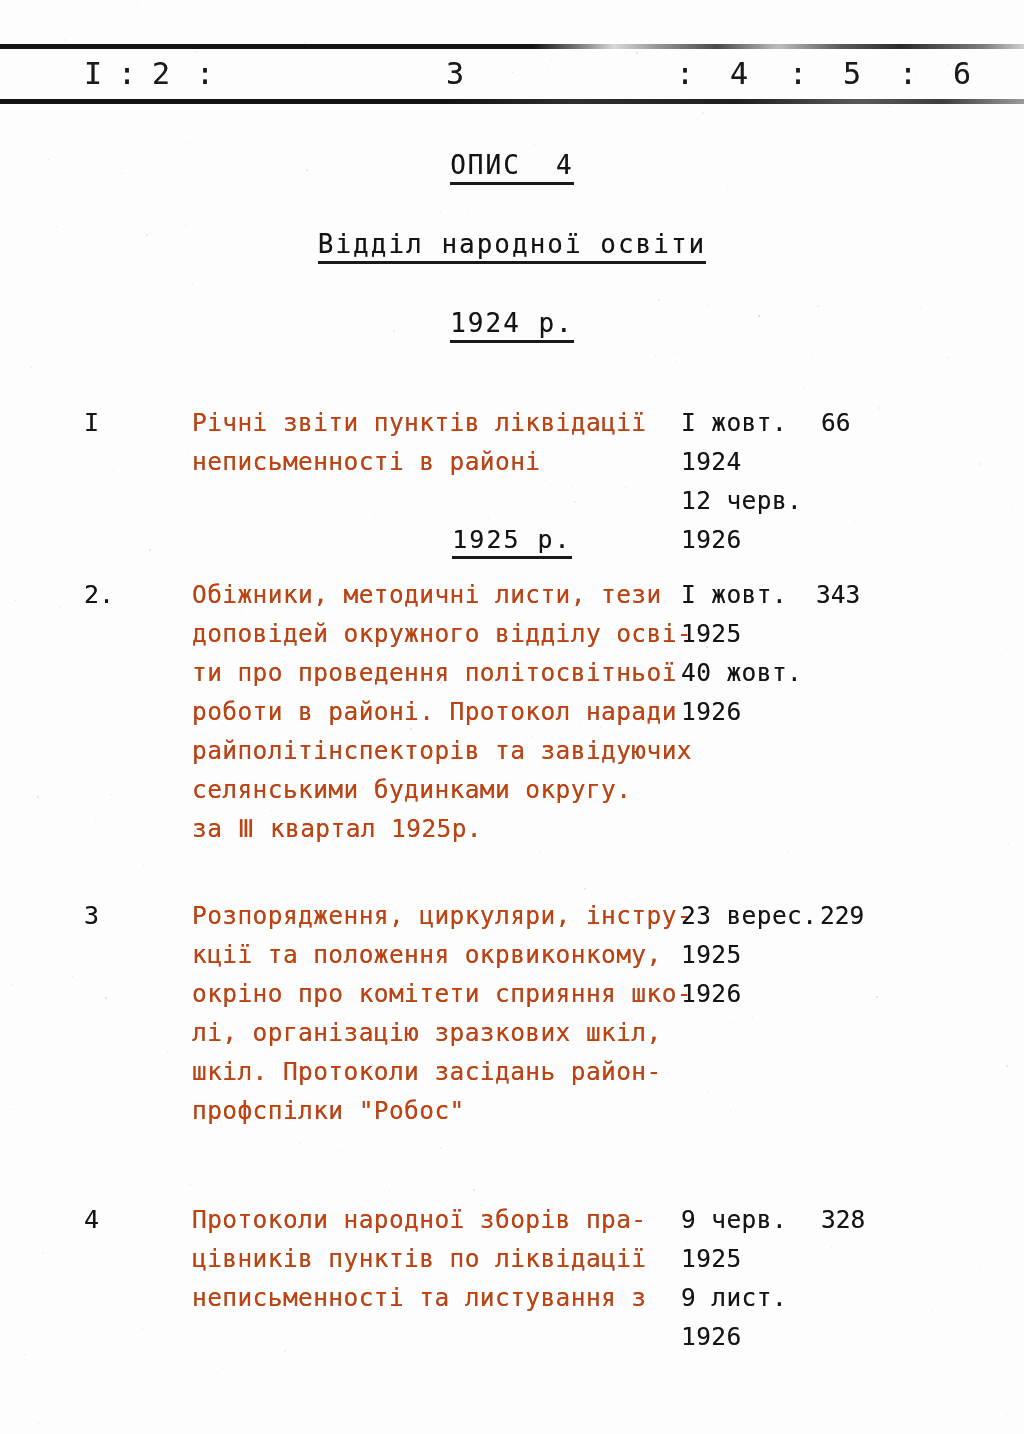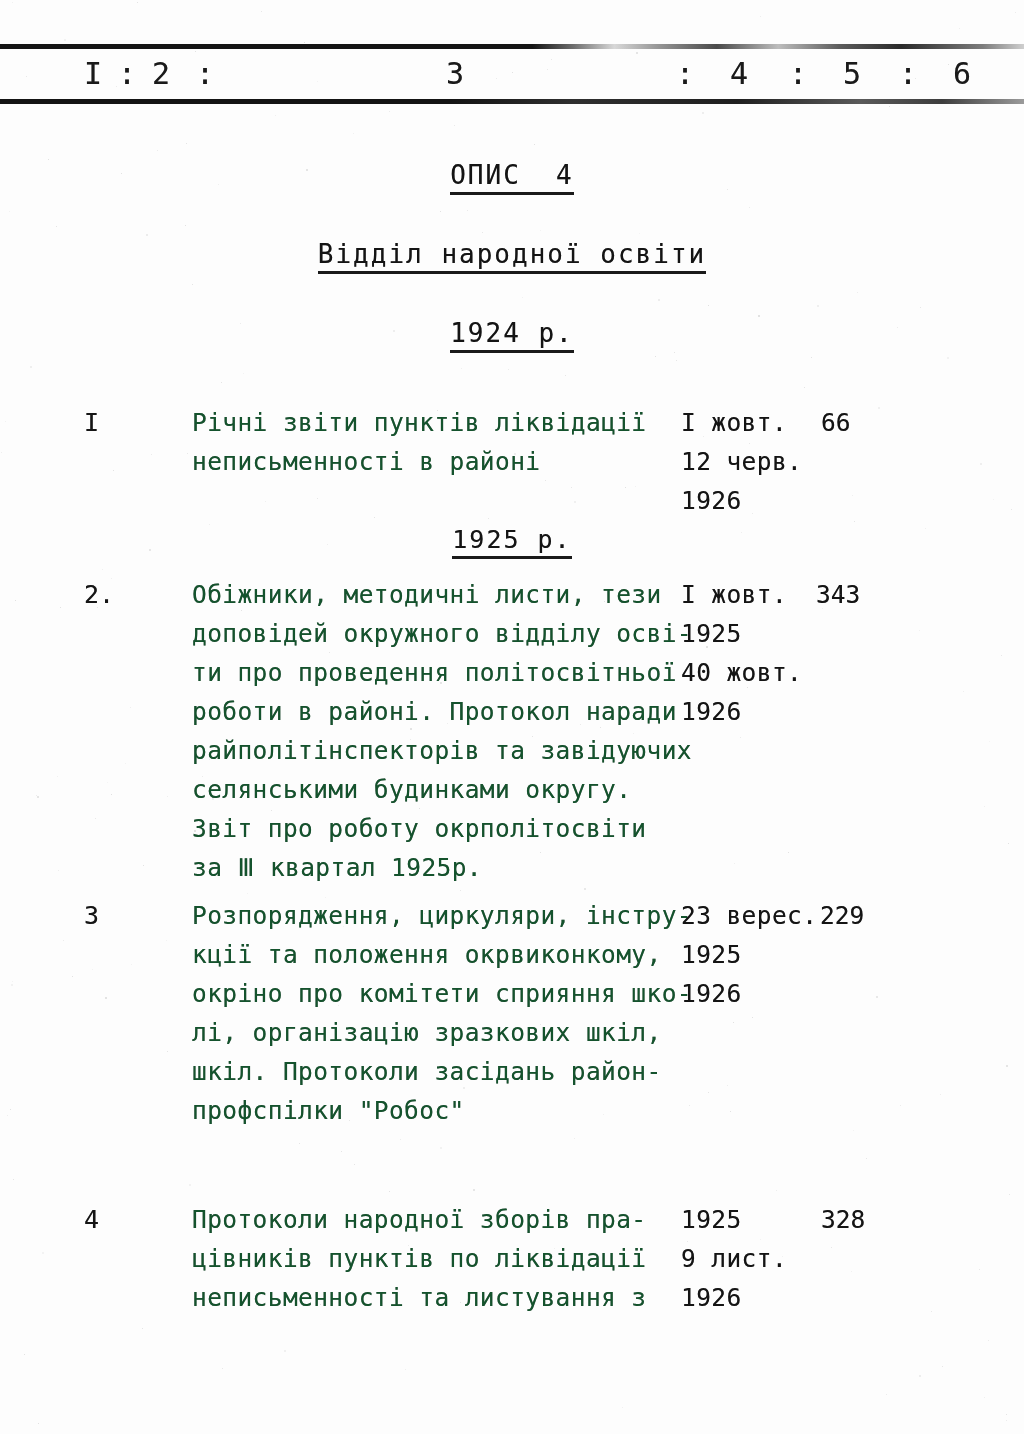--- a/index.html
+++ b/index.html
@@ -86,21 +86,20 @@
     white-space: pre;
   }
 
   
   .title-block {
     position: absolute;
     left: 0;
     top: 150px;
     width: 1024px;
     text-align: center;
-    margin-top: 10px;
   }
   .doc-title,
   .doc-subtitle,
   .year-head {
     display: inline-block;
     font-size: 26px;
     letter-spacing: 2px;
     color: #141414;
     border-bottom: 3px solid #1a1a1a;
     padding-bottom: 2px;
@@ -135,21 +134,21 @@
   .entry-body {
     position: absolute;
     left: 192px;
     top: 0;
     width: 470px;
   }
   .entry-body .tline {
     font-size: 24.5px;
     line-height: 39px;
     letter-spacing: 0.4px;
-    color: #14532d;
+    color: #c2410c;
     white-space: pre;
   }
   .entry-dates {
     position: absolute;
     left: 681px;
     top: 0;
     width: 180px;
   }
   .entry-dates .dline {
     font-size: 24.5px;
@@ -452,40 +451,40 @@
   </div>
 
   <div class="entry" style="top:403px;">
     <div class="entry-num">I</div>
     <div class="entry-body">
       <div class="tline">Річні звіти пунктів ліквідації</div>
       <div class="tline">неписьменності в районі</div>
     </div>
     <div class="entry-dates">
       <div class="dline">I жовт.</div>
+      <div class="dline">1924</div>
       <div class="dline">12 черв.</div>
       <div class="dline">1926</div>
     </div>
     <div class="entry-count" style="left:821px;">66</div>
   </div>
 
   <div class="year-inline" style="top:525px;">
     <span class="year-head">1925 р.</span>
   </div>
 
   <div class="entry" style="top:575px;">
     <div class="entry-num">2.</div>
     <div class="entry-body">
       <div class="tline">Обіжники, методичні листи, тези</div>
       <div class="tline">доповідей окружного відділу осві-</div>
       <div class="tline">ти про проведення політосвітньої</div>
       <div class="tline">роботи в районі. Протокол наради</div>
       <div class="tline">райполітінспекторів та завідуючих</div>
       <div class="tline">селянськими будинками округу.</div>
-      <div class="tline">Звіт про роботу окрполітосвіти</div>
       <div class="tline">за Ⅲ квартал 1925р.</div>
     </div>
     <div class="entry-dates">
       <div class="dline">I жовт.</div>
       <div class="dline">1925</div>
       <div class="dline">40 жовт.</div>
       <div class="dline">1926</div>
     </div>
     <div class="entry-count" style="left:816px;">343</div>
   </div>
@@ -509,20 +508,21 @@
   </div>
 
   <div class="entry" style="top:1200px;">
     <div class="entry-num">4</div>
     <div class="entry-body">
       <div class="tline">Протоколи народної зборів пра-</div>
       <div class="tline">цівників пунктів по ліквідації</div>
       <div class="tline">неписьменності та листування з</div>
     </div>
     <div class="entry-dates">
+      <div class="dline">9 черв.</div>
       <div class="dline">1925</div>
       <div class="dline">9 лист.</div>
       <div class="dline">1926</div>
     </div>
     <div class="entry-count" style="left:821px;">328</div>
   </div>
 
 </div>
 
 </body></html>

